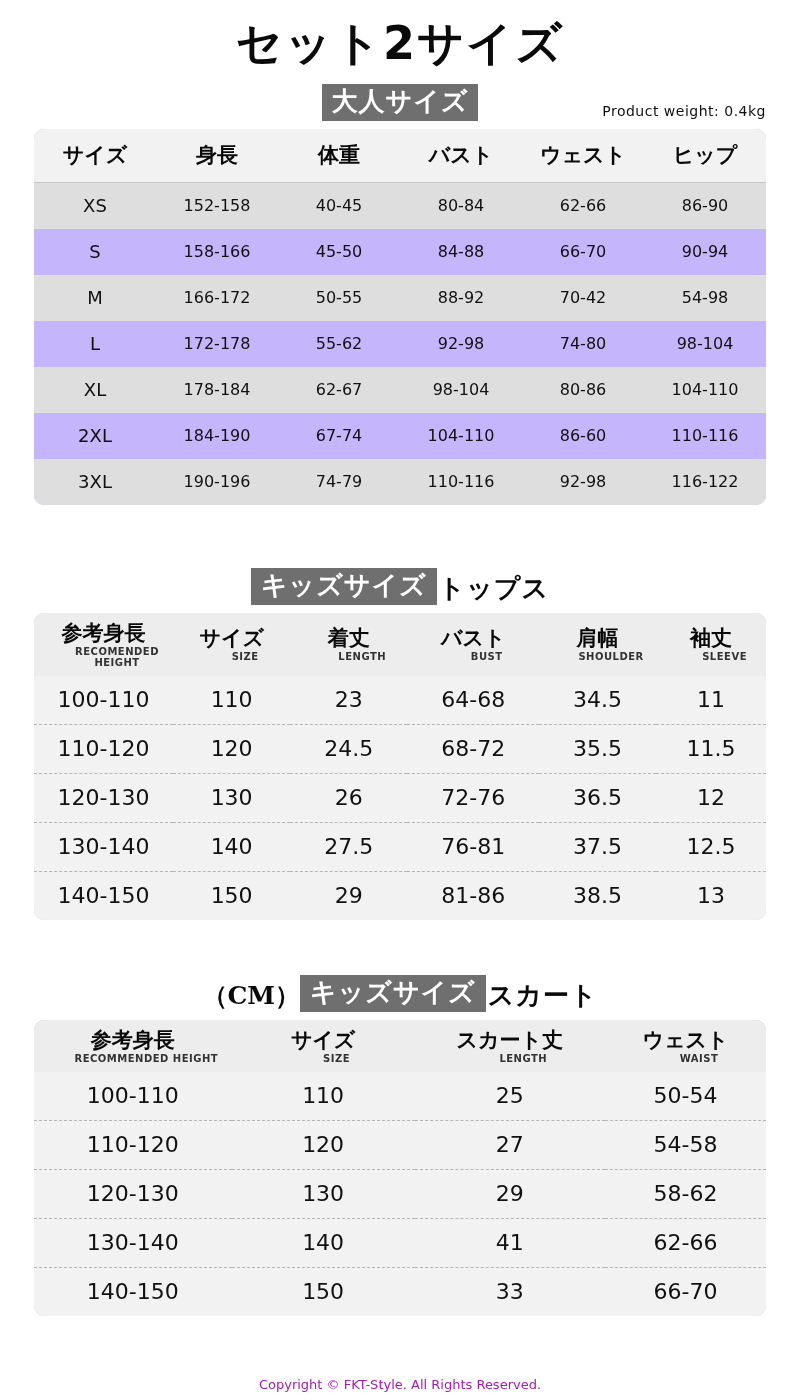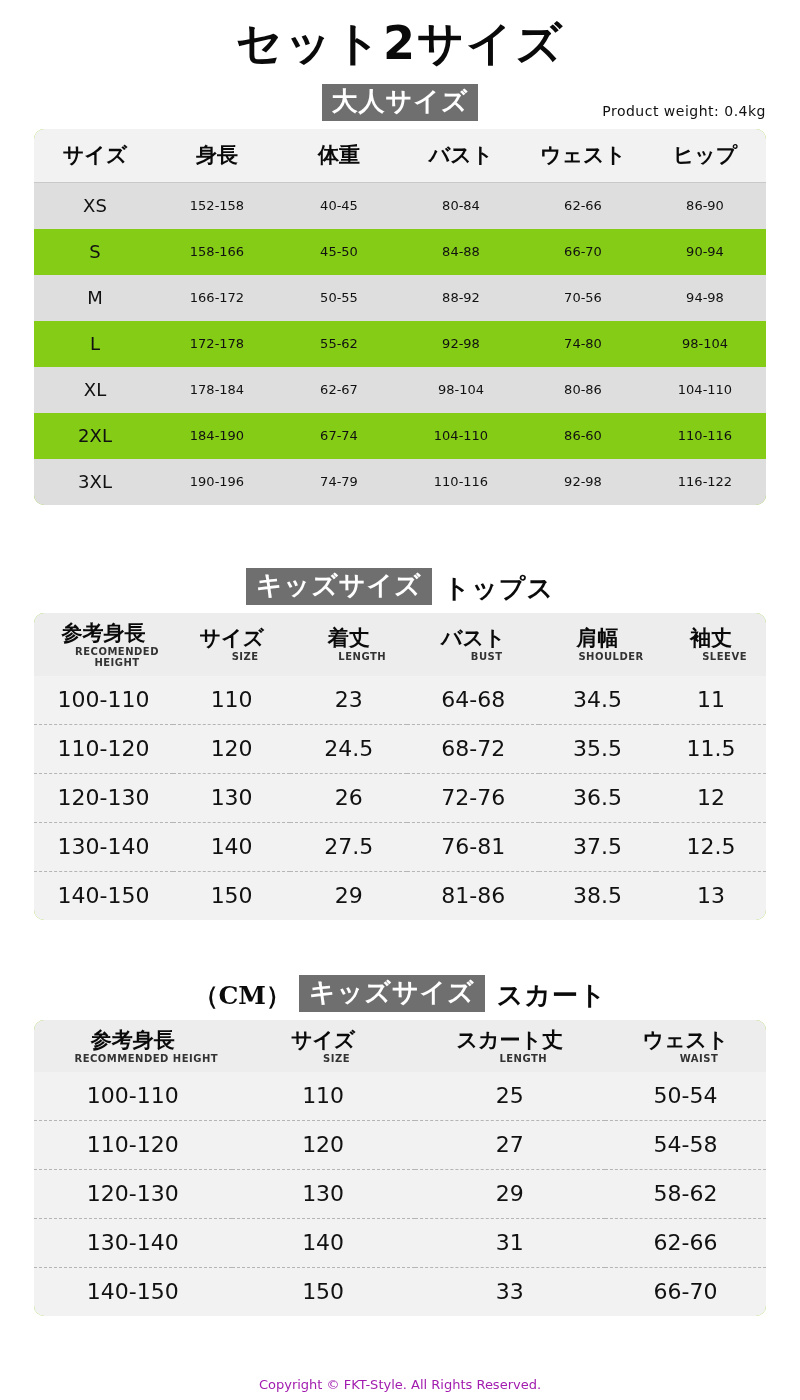--- a/index.html
+++ b/index.html
@@ -51,45 +51,45 @@
     padding: 1px 10px 3px 10px;
     letter-spacing: 1px;
     line-height: 1.25;
   }
   .tag-after {
     font-family: "DejaVu Sans", sans-serif;
     font-size: 26px;
     font-weight: 700;
     color: #0a0a0a;
     letter-spacing: 1px;
-    padding-left: 12px;
+    padding-left: 2px;
     line-height: 1.25;
   }
   .tag-before {
     font-family: "DejaVu Serif", serif;
     font-size: 25px;
     font-weight: 700;
     color: #0a0a0a;
-    padding-right: 8px;
+    padding-right: 0;
     line-height: 1.25;
   }
   .product-weight {
     position: absolute;
     right: 34px;
     bottom: 2px;
     font-family: "DejaVu Sans", sans-serif;
     font-size: 14px;
     color: #111;
     letter-spacing: 0.5px;
   }
 
   
   .card {
     margin: 8px 34px 0 34px;
-    background: #84cc16;
+    background: #c4b5fd;
     border-radius: 10px;
     overflow: hidden;
   }
   table {
     width: 100%;
     border-collapse: collapse;
     table-layout: fixed;
   }
   .adult td, .adult th {
     text-align: center;
@@ -97,21 +97,21 @@
   }
   .adult thead th {
     font-size: 21px;
     font-weight: 700;
     padding: 12px 0 13px 0;
     color: #0a0a0a;
     background: #f2f2f2;
     border-bottom: 1px solid #c9c9c9;
   }
   .adult tbody td {
-    font-size: 13px;
+    font-size: 16px;
     padding: 12px 0 13px 0;
     color: #111;
   }
   .adult tbody tr.alt td {
     background: #dedede;
   }
   .adult tbody tr td:first-child {
     font-size: 18px;
   }
 
@@ -210,22 +210,22 @@
           <td>45-50</td>
           <td>84-88</td>
           <td>66-70</td>
           <td>90-94</td>
         </tr>
         <tr class="alt">
           <td>M</td>
           <td>166-172</td>
           <td>50-55</td>
           <td>88-92</td>
-          <td>70-56</td>
-          <td>94-98</td>
+          <td>70-42</td>
+          <td>54-98</td>
         </tr>
         <tr>
           <td>L</td>
           <td>172-178</td>
           <td>55-62</td>
           <td>92-98</td>
           <td>74-80</td>
           <td>98-104</td>
         </tr>
         <tr class="alt">
@@ -393,21 +393,21 @@
         </tr>
         <tr>
           <td>120-130</td>
           <td>130</td>
           <td>29</td>
           <td>58-62</td>
         </tr>
         <tr>
           <td>130-140</td>
           <td>140</td>
-          <td>31</td>
+          <td>41</td>
           <td>62-66</td>
         </tr>
         <tr>
           <td>140-150</td>
           <td>150</td>
           <td>33</td>
           <td>66-70</td>
         </tr>
       </tbody>
     </table>

